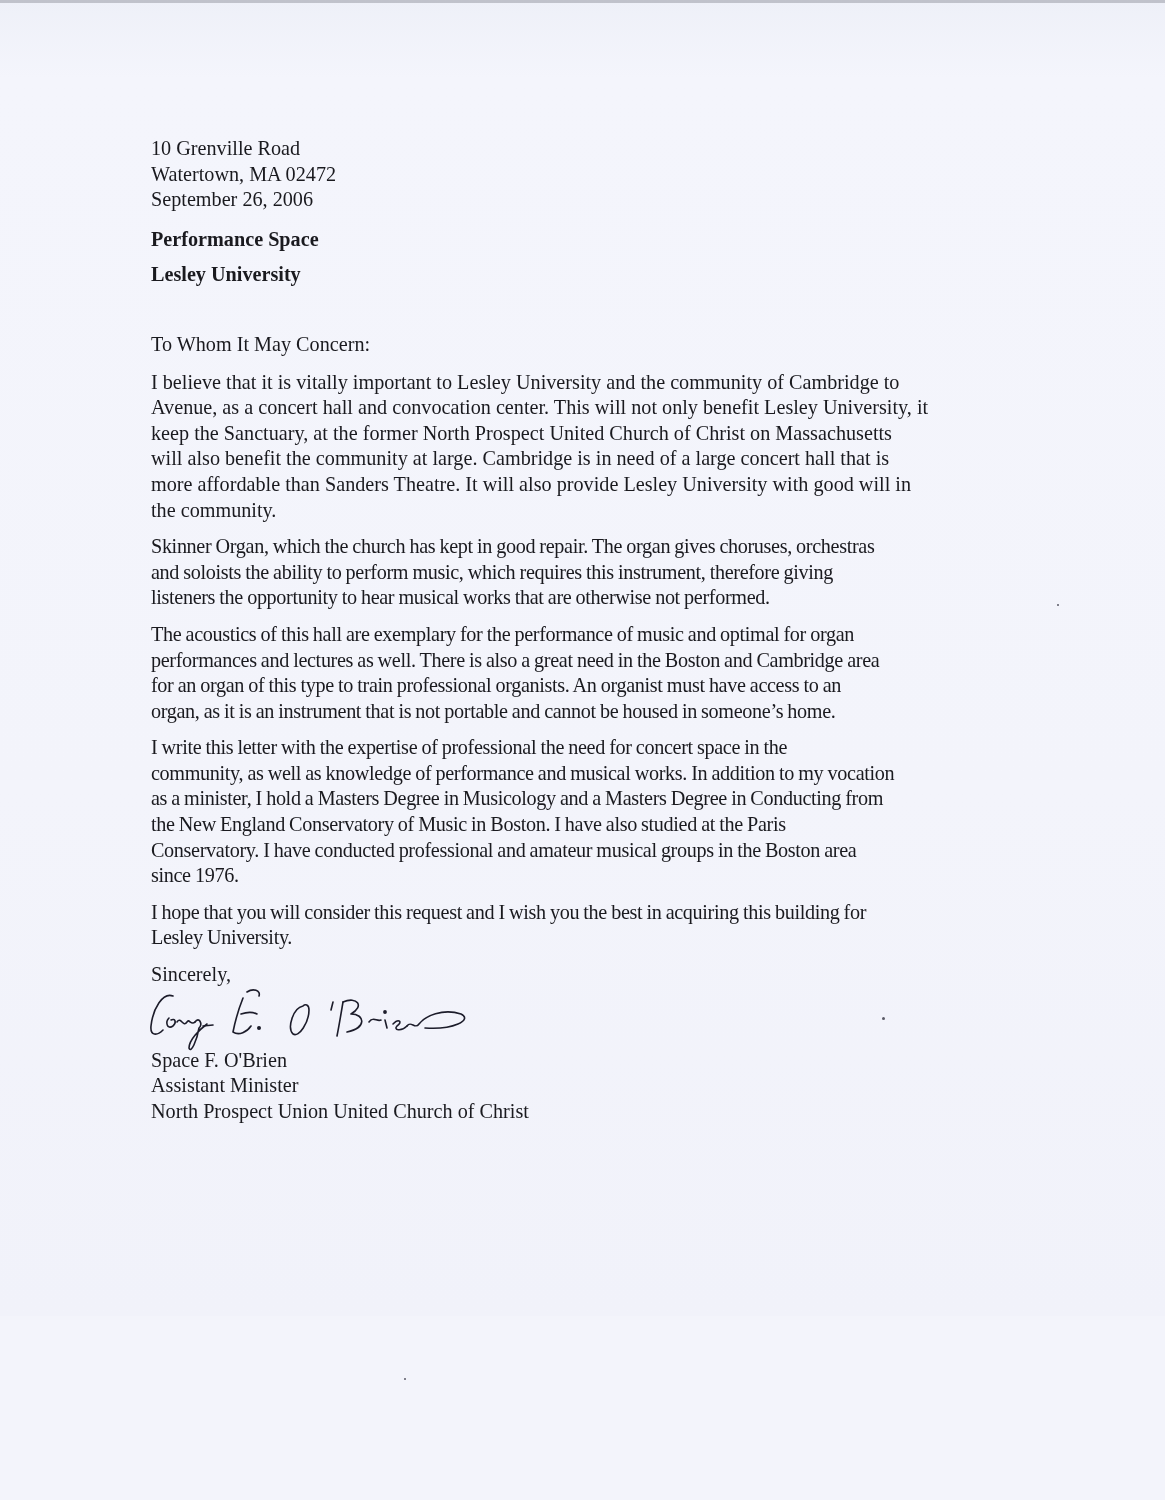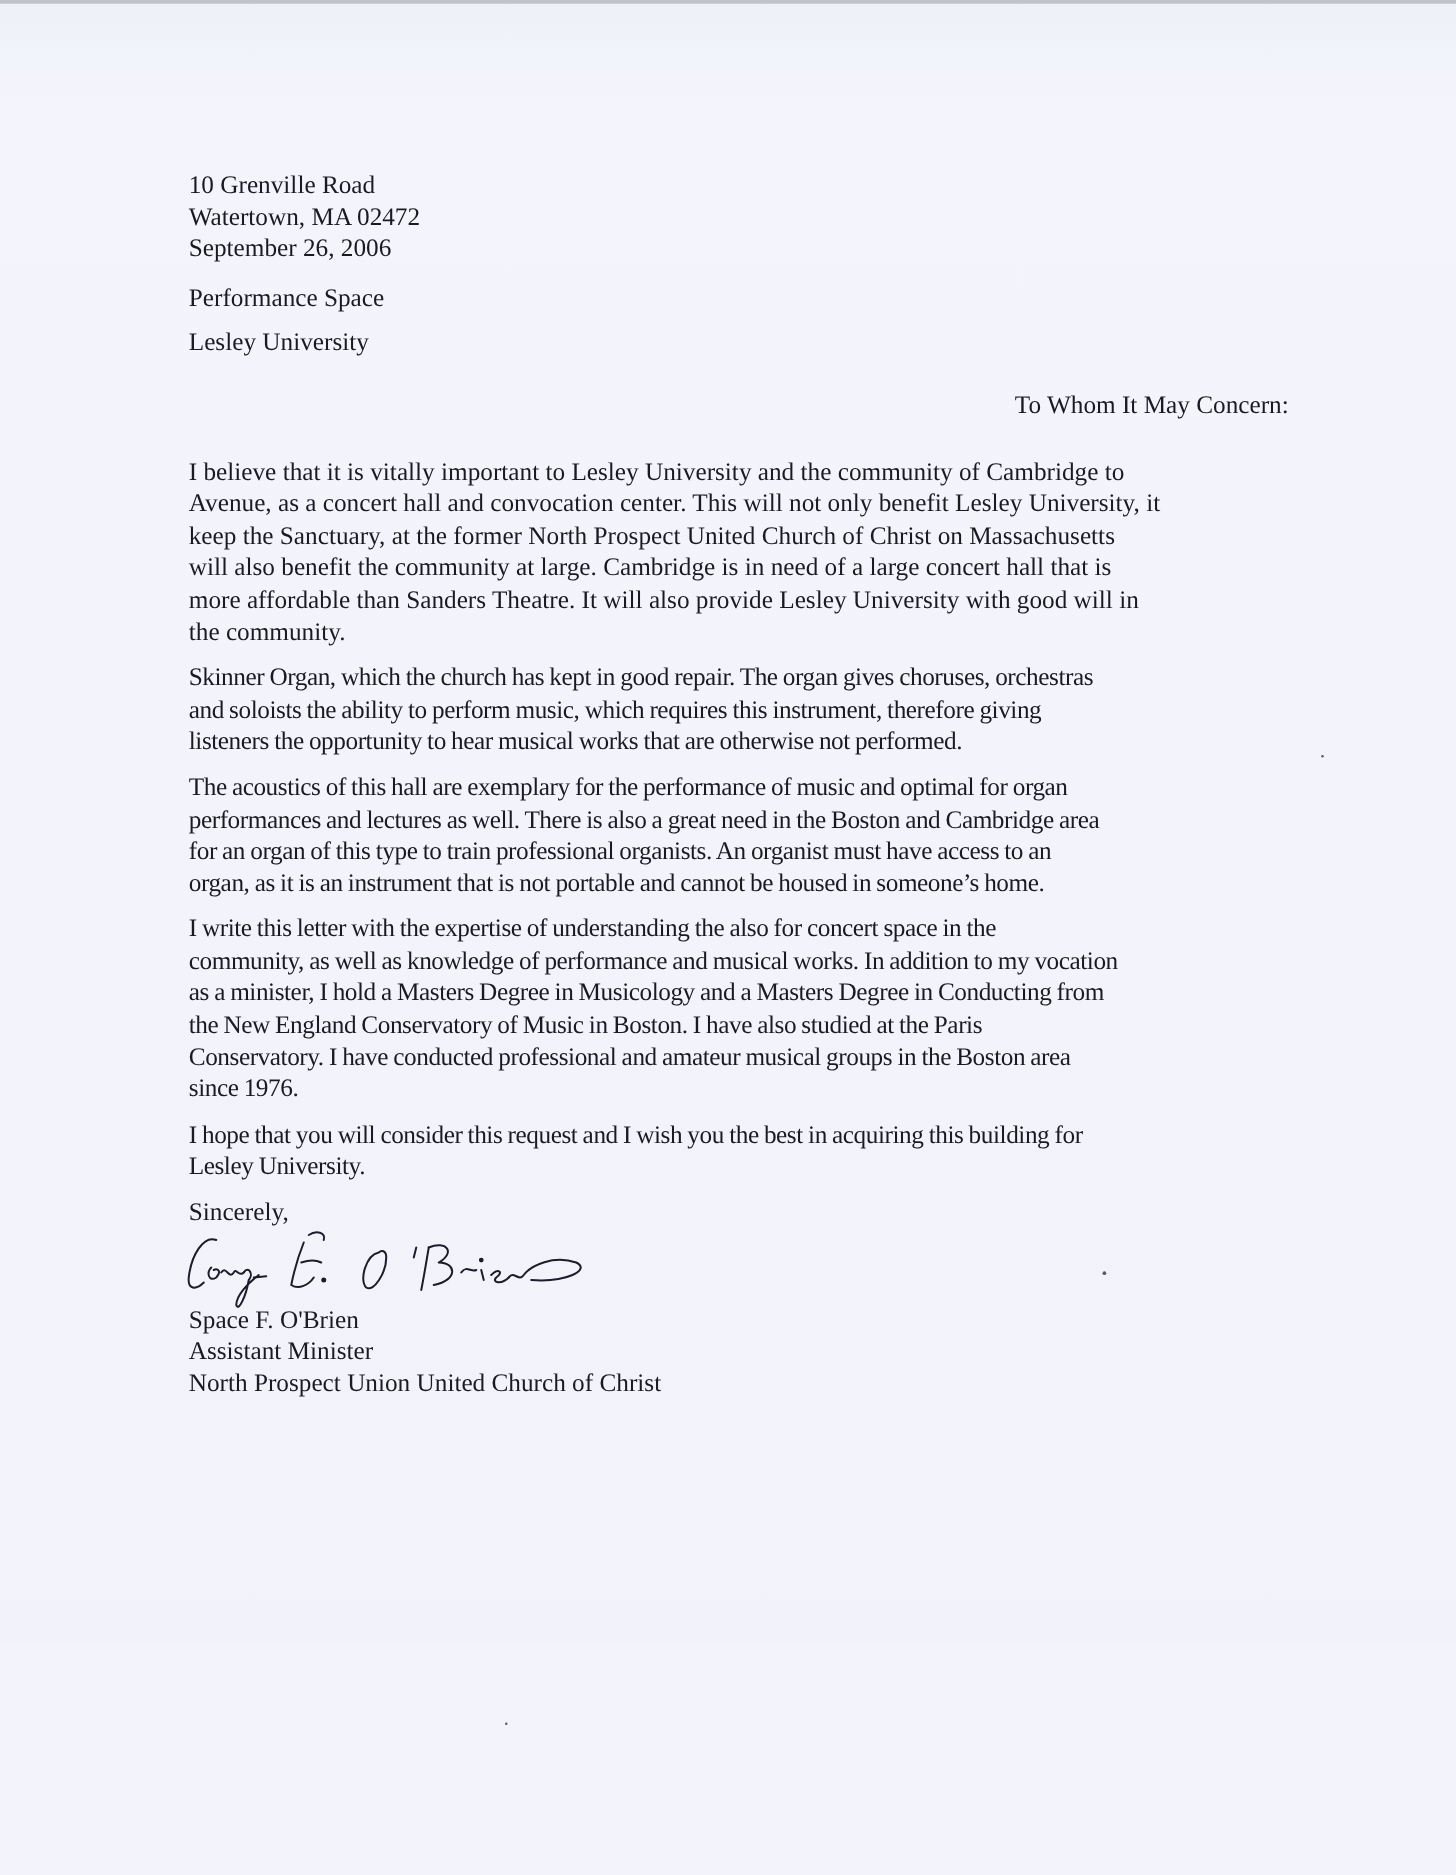--- a/index.html
+++ b/index.html
@@ -37,22 +37,22 @@
       top: 136px;
       width: 880px;
       font-size: 20.2px;
       line-height: 25.6px;
     }
     .block { margin: 0; }
     .line { display: block; white-space: nowrap; }
 
     .sender { margin-bottom: 14px; }
     .recipient .line:first-child { margin-bottom: 10px; }
-    .recipient { margin-bottom: 24px; }
-    .salutation { margin-bottom: 28px; text-align: right; }
+    .recipient { margin-bottom: 44px; font-weight: bold; }
+    .salutation { margin-bottom: 12px; }
 
     .body-para {
       margin: 0 0 11px 0;
     }
     .body-para.condensed {
       letter-spacing: -0.35px;
       word-spacing: -0.5px;
     }
 
     .closing { }
@@ -111,21 +111,21 @@
     </div>
 
     <div class="body-para condensed">
       <span class="line">The acoustics of this hall are exemplary for the performance of music and optimal for organ</span>
       <span class="line">performances and lectures as well. There is also a great need in the Boston and Cambridge area</span>
       <span class="line">for an organ of this type to train professional organists. An organist must have access to an</span>
       <span class="line">organ, as it is an instrument that is not portable and cannot be housed in someone’s home.</span>
     </div>
 
     <div class="body-para condensed">
-      <span class="line">I write this letter with the expertise of understanding the also for concert space in the</span>
+      <span class="line">I write this letter with the expertise of professional the need for concert space in the</span>
       <span class="line">community, as well as knowledge of performance and musical works. In addition to my vocation</span>
       <span class="line">as a minister, I hold a Masters Degree in Musicology and a Masters Degree in Conducting from</span>
       <span class="line">the New England Conservatory of Music in Boston.  I have also studied at the Paris</span>
       <span class="line">Conservatory.  I have conducted professional and amateur musical groups in the Boston area</span>
       <span class="line">since 1976.</span>
     </div>
 
     <div class="body-para condensed">
       <span class="line">I hope that you will consider this request and I wish you the best in acquiring this building for</span>
       <span class="line">Lesley University.</span>

